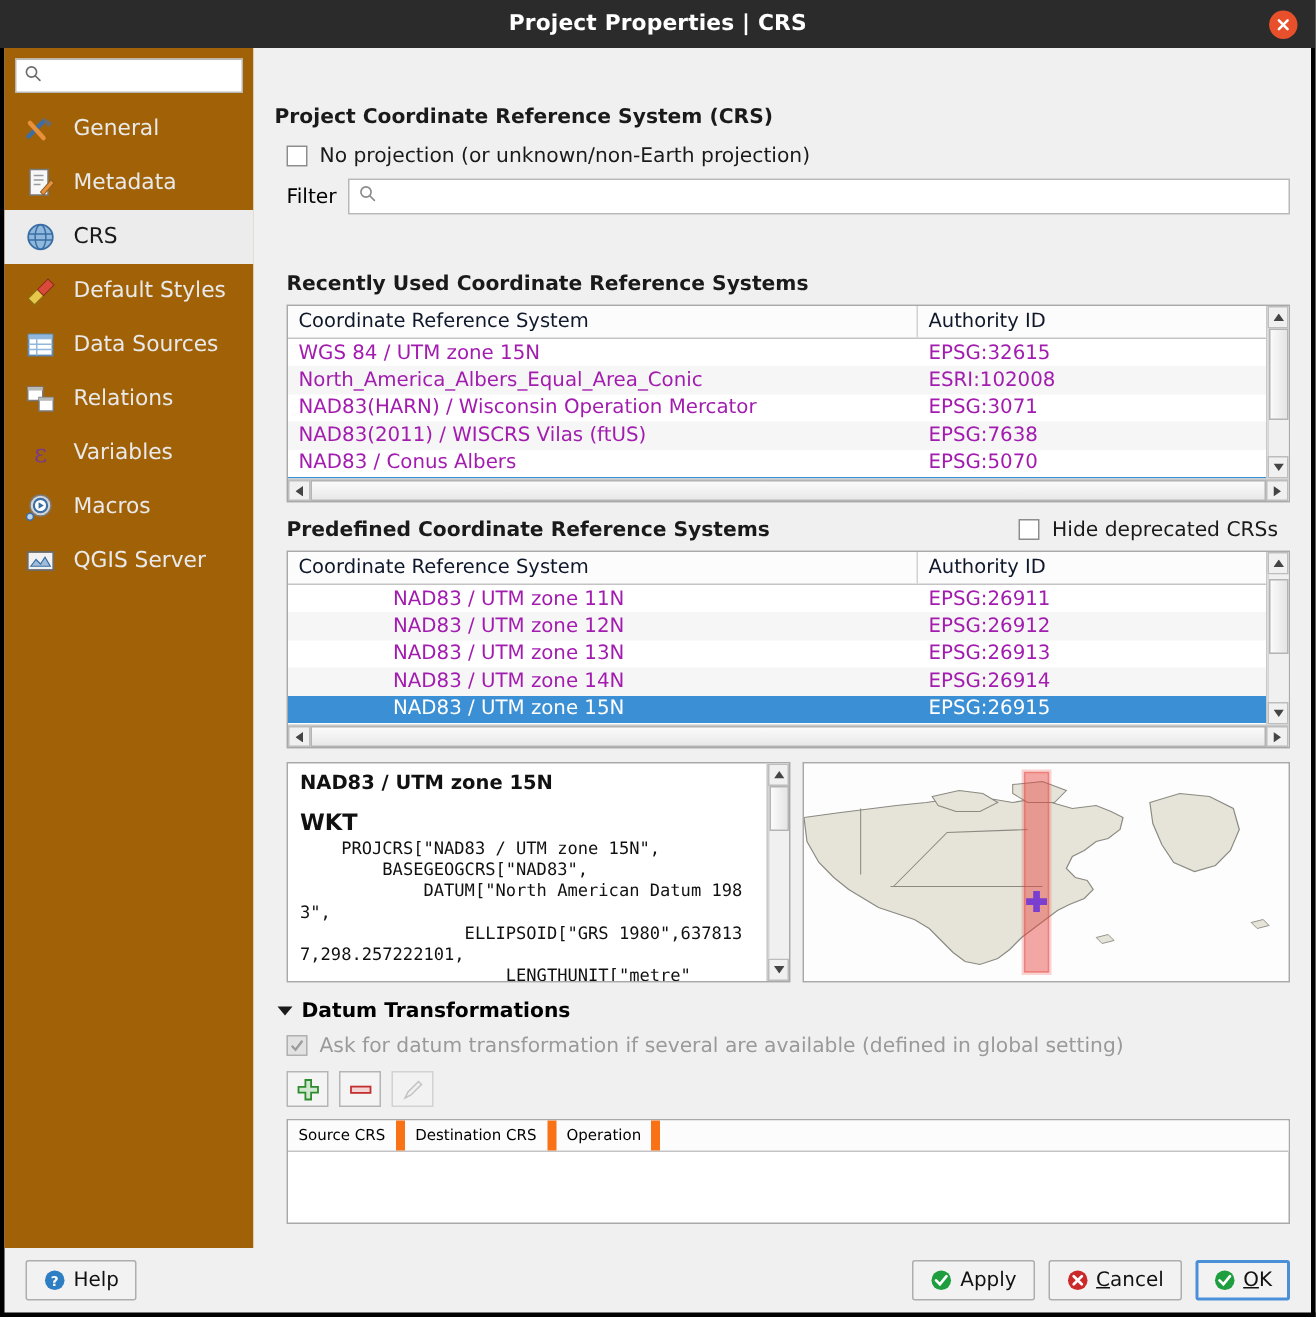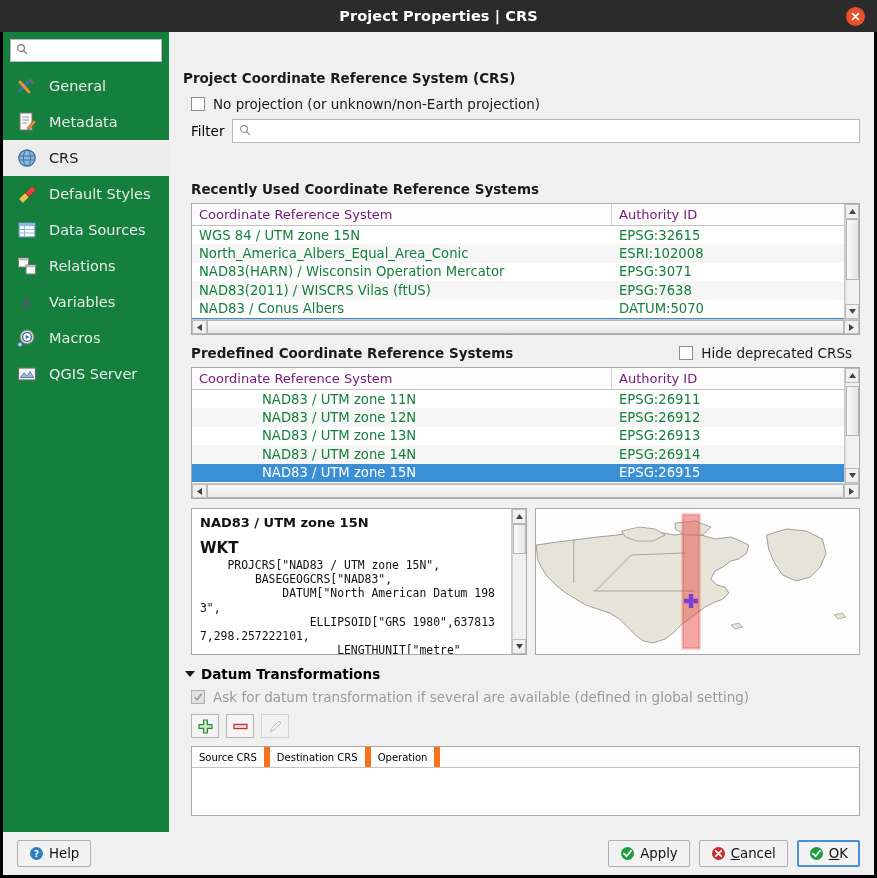--- a/index.html
+++ b/index.html
@@ -31,21 +31,21 @@
     width: 19px; height: 19px; border-radius: 50%;
     background: #e8502b; cursor: pointer;
     display: flex; align-items: center; justify-content: center;
   }
   #close-btn svg { display: block; }
   
   #body { flex: 1; display: flex; min-height: 0; background: #f0f0f0;
           border-left: 3px solid #000; border-right: 3px solid #000; }
   
   #sidebar {
-    width: 166px; flex: none; background: #15803d;
+    width: 166px; flex: none; background: #a16207;
     padding-top: 7px; display: flex; flex-direction: column;
   }
   #sidebar-search {
     margin: 0 7px 6px 7px; height: 23px; background: #fff;
     border: 1px solid #b8b8b8; display: flex; align-items: center;
     padding: 0 5px; gap: 4px;
   }
   #sidebar-search input {
     border: none; outline: none; flex: 1; font-size: 12.5px;
     font-family: inherit; background: transparent; color: #222;
@@ -81,26 +81,26 @@
   #filter-box input { border:none; outline:none; flex:1; font-size:12.5px;
                       font-family: inherit; background: transparent; }
   
   .tbl-wrap { border: 1px solid #a9a9a9; background: #fff;
               display: flex; flex-direction: column; }
   .tbl-main { display: flex; flex: 1; min-height: 0; }
   .tbl-body { flex: 1; min-width: 0; overflow: hidden;
               display: flex; flex-direction: column; }
   .thead { display: flex; height: 22px; background: #fcfcfc;
            border-bottom: 1px solid #c4c4c4; flex: none; }
-  .thead .th { font-size: 13px; color: #701a75; display: flex;
+  .thead .th { font-size: 13px; color: #0f172a; display: flex;
                align-items: center; padding-left: 7px; }
   .thead .th.c1 { flex: 1; border-right: 1px solid #d2d2d2; }
   .thead .th.c2 { width: 232px; flex: none; }
   .trow { display: flex; height: 18.4px; flex: none; align-items: center; }
-  .trow .td { font-size: 13.2px; color: #15803d; display: flex;
+  .trow .td { font-size: 13.2px; color: #a21caf; display: flex;
               align-items: center; padding-left: 7px; overflow: hidden;
               white-space: nowrap; }
   .trow .td.c1 { flex: 1; min-width: 0; }
   .trow .td.c2 { width: 232px; flex: none; }
   .trow.alt { background: #f6f6f6; }
   .trow.sel { background: #3b8fd4; }
   .trow.sel .td { color: #fff; }
   .trow.indent .td.c1 { padding-left: 70px; }
   
   .vsb { width: 15px; flex: none; background: #f0f0f0;
@@ -332,21 +332,21 @@
             <div class="trow">
               <div class="td c1">NAD83(HARN) / Wisconsin Operation Mercator</div>
               <div class="td c2">EPSG:3071</div>
             </div>
             <div class="trow alt">
               <div class="td c1">NAD83(2011) / WISCRS Vilas (ftUS)</div>
               <div class="td c2">EPSG:7638</div>
             </div>
             <div class="trow">
               <div class="td c1">NAD83 / Conus Albers</div>
-              <div class="td c2">DATUM:5070</div>
+              <div class="td c2">EPSG:5070</div>
             </div>
             <div class="trow sel">
               
               
             </div>
 
           </div>
           <div class="vsb">
             <div class="sb-arrow">
               <svg width="7" height="5" viewBox="0 0 7 5">

